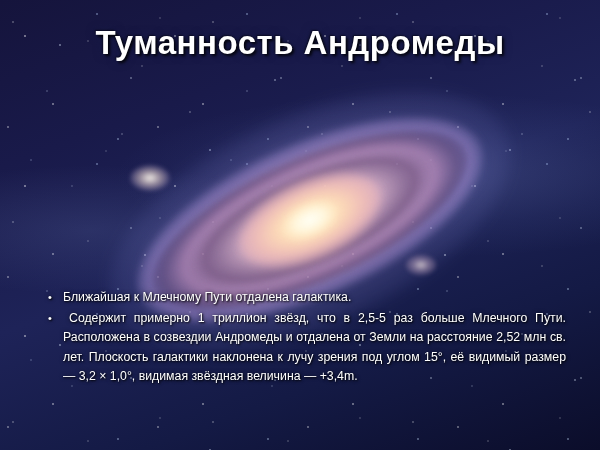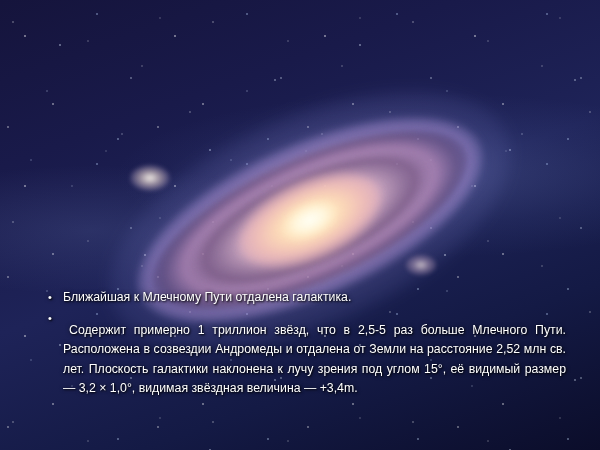--- a/index.html
+++ b/index.html
@@ -205,21 +205,21 @@
     color: #ffffff;
     font-size: 11px;
     line-height: 19.6px;
     text-align: left;
   }
   .bullet-body {
     flex: 1 1 auto;
     text-align: justify;
     text-justify: inter-word;
   }
-  #bullet-2-text { text-indent: 6px; margin-top: 12px; }
+  #bullet-2-text { text-indent: 6px; }
   #bullet-1 { margin-bottom: 1px; }
 </style>
 </head>
 <body>
 
 <div id="slide">
 
   <div class="stars stars-fine"></div>
   <div class="stars stars-mid"></div>
   <div class="stars stars-bright"></div>
@@ -229,20 +229,21 @@
     <div class="gx halo"></div>
     <div class="gx disk-outer"></div>
     <div class="gx arm-pink"></div>
     <div class="gx dust-lane"></div>
     <div class="gx bulge"></div>
     <div class="gx core"></div>
     <div class="satellite" id="sat-a"></div>
     <div class="satellite" id="sat-b"></div>
   </div>
 
+  <div id="title">Туманность  Андромеды</div>
 
   <div id="body-text">
 
     <div class="bullet-row" id="bullet-1">
       <span class="bullet-mark">•</span>
       <span class="bullet-body" id="bullet-1-text">Ближайшая к Млечному Пути отдалена галактика.</span>
     </div>
 
     <div class="bullet-row" id="bullet-2">
       <span class="bullet-mark">•</span>

